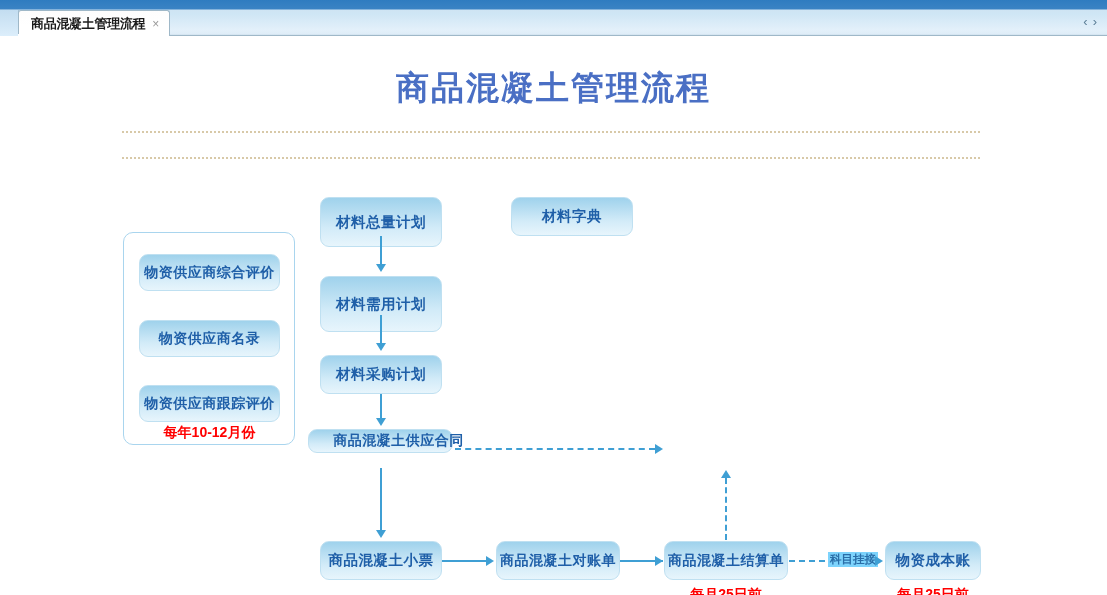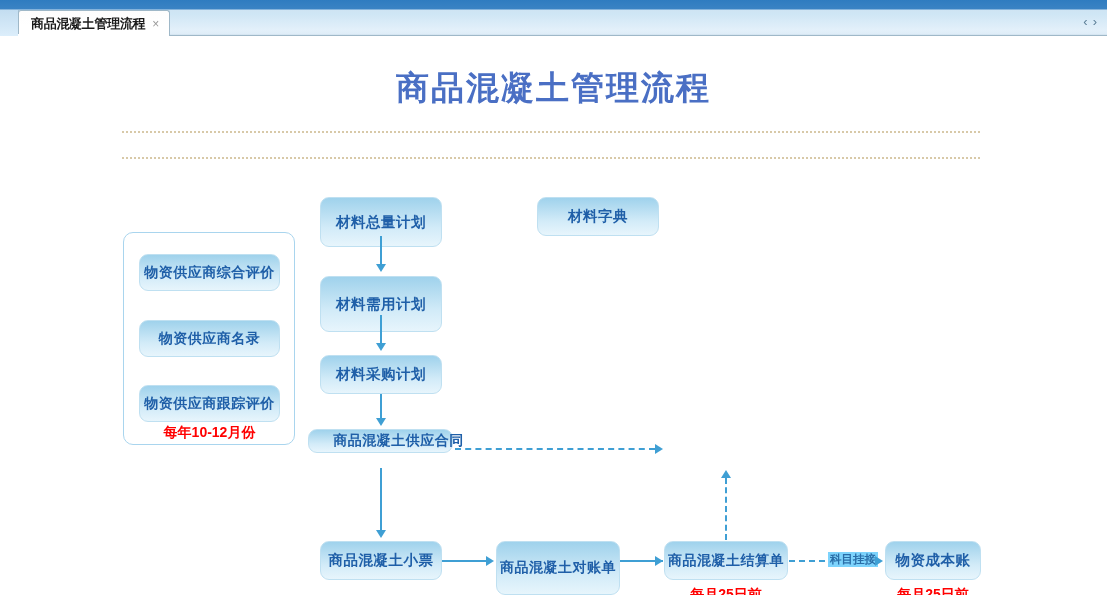--- a/index.html
+++ b/index.html
@@ -239,21 +239,21 @@
 
   <div class="diagram-title">商品混凝土管理流程</div>
 
   <div class="dashline one"></div>
   <div class="dashline two"></div>
 
   <div class="node" style="left:320px; top:161px; width:122px; height:50px;">
     <span>材料总量计划</span>
   </div>
 
-  <div class="node" style="left:537px; top:161px; width:122px; height:39px;">
+  <div class="node" style="left:511px; top:161px; width:122px; height:39px;">
     <span>材料字典</span>
   </div>
 
   <div class="conn-v" style="left:380px; top:200px; height:30px;"></div>
   <div class="arrow-down" style="left:376px; top:228px;"></div>
 
   <div class="node" style="left:320px; top:240px; width:122px; height:56px;">
     <span>材料需用计划</span>
   </div>
 
@@ -281,21 +281,21 @@
   <div class="conn-v" style="left:380px; top:432px; height:64px;"></div>
   <div class="arrow-down" style="left:376px; top:494px;"></div>
 
   <div class="node" style="left:320px; top:505px; width:122px; height:39px;">
     <span>商品混凝土小票</span>
   </div>
 
   <div class="conn-h" style="left:442px; top:524px; width:44px;"></div>
   <div class="arrow-right" style="left:486px; top:520px;"></div>
 
-  <div class="node small" style="left:496px; top:505px; width:124px; height:54px;">
+  <div class="node small" style="left:496px; top:505px; width:124px; height:39px;">
     <span>商品混凝土对账单</span>
   </div>
 
   <div class="conn-h" style="left:620px; top:524px; width:43px;"></div>
   <div class="arrow-right" style="left:655px; top:520px;"></div>
 
   <div class="node small" style="left:664px; top:505px; width:124px; height:39px;">
     <span>商品混凝土结算单</span>
   </div>
 

